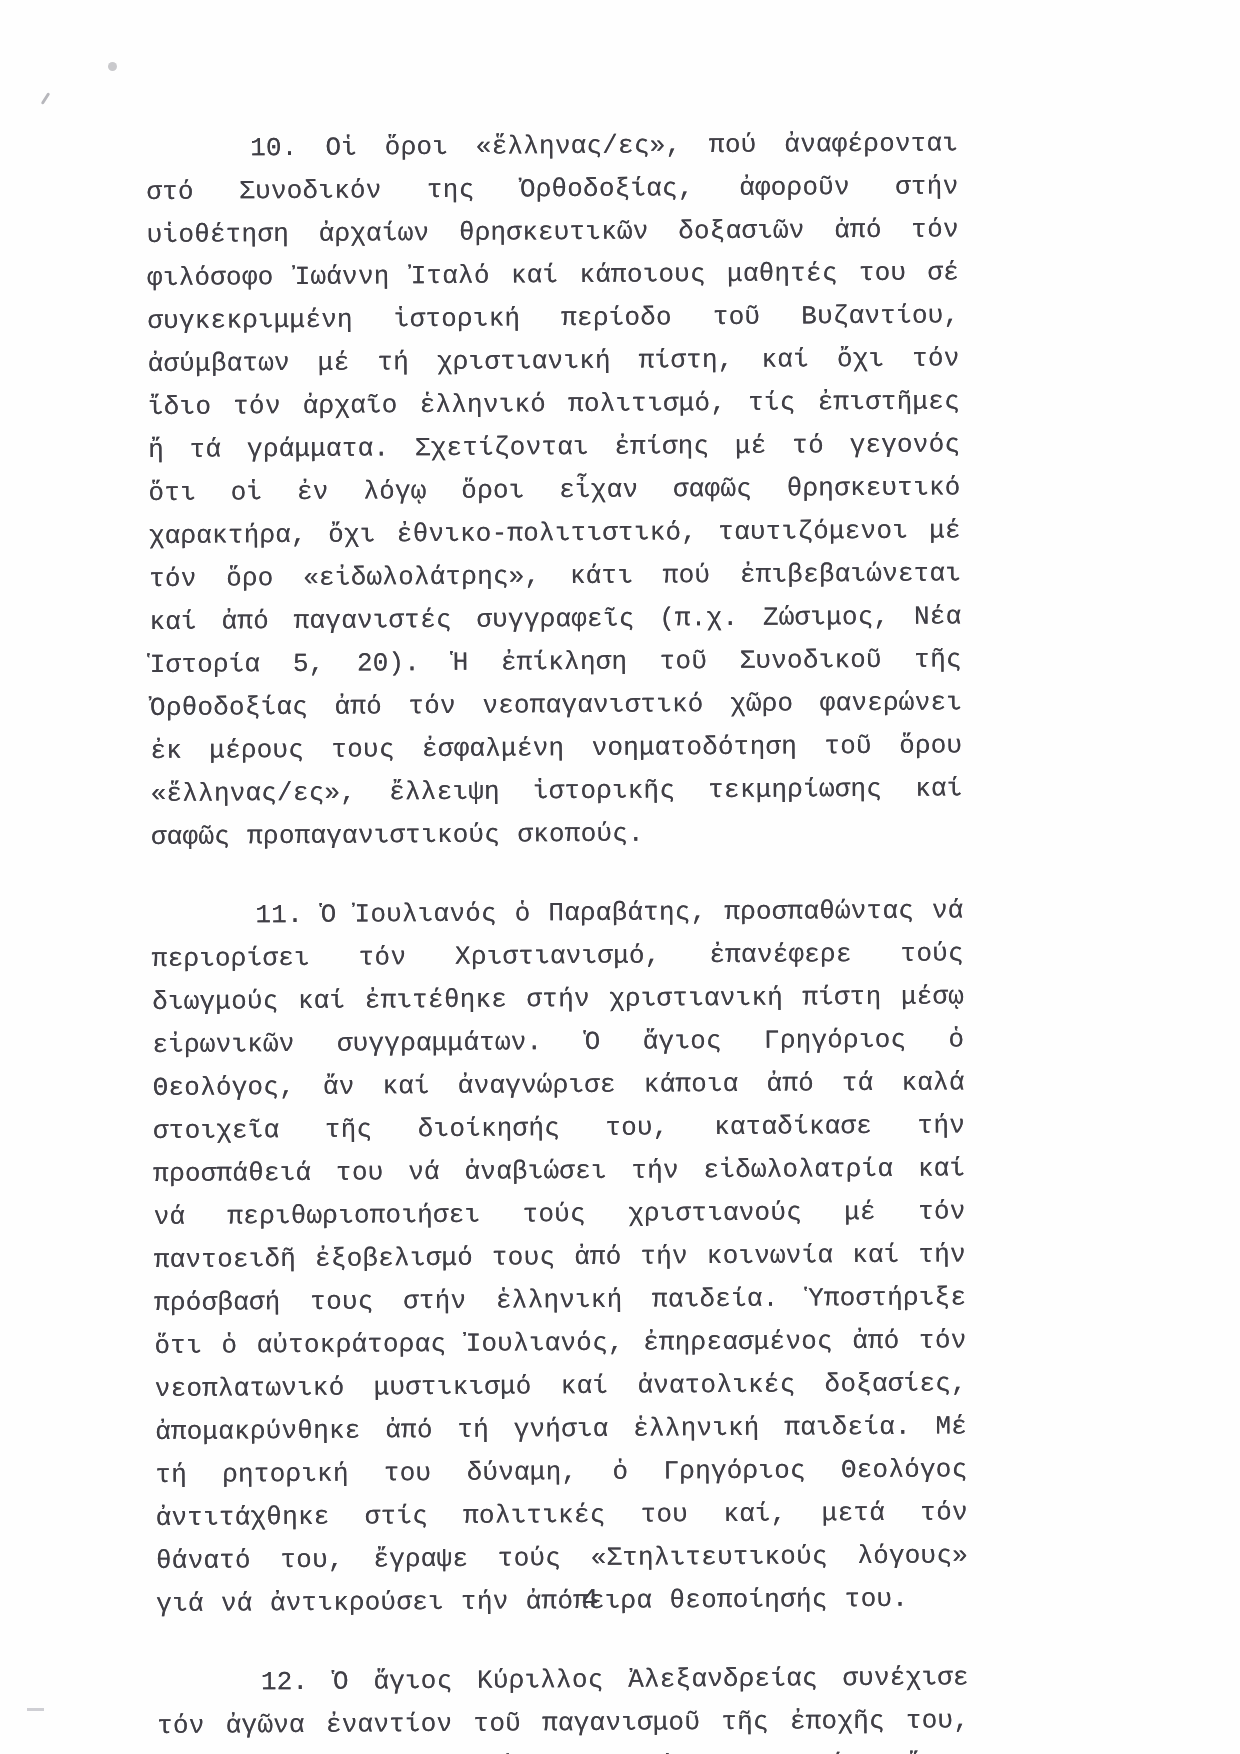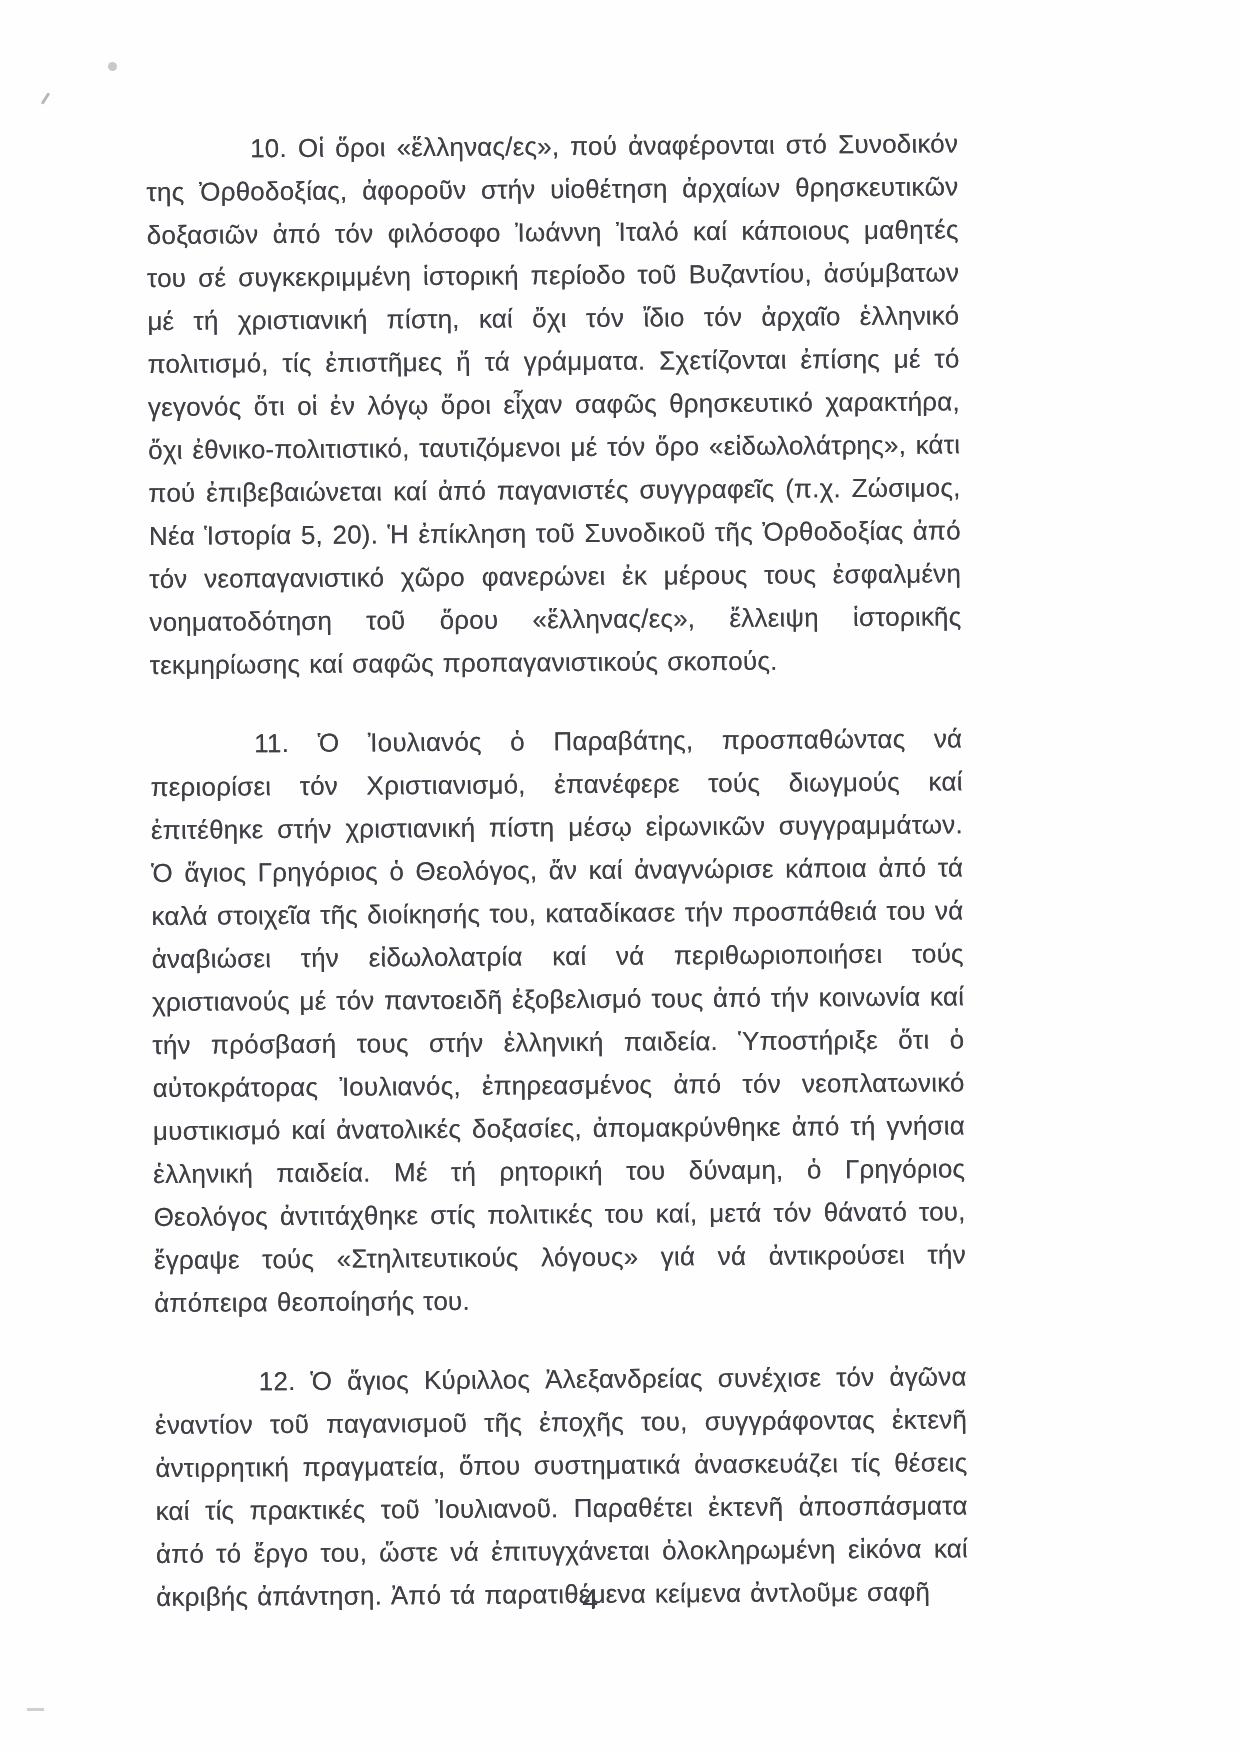--- a/index.html
+++ b/index.html
@@ -7,21 +7,21 @@
     margin: 0;
     padding: 0;
     background: #ffffff;
   }
   .page {
     position: relative;
     width: 1240px;
     height: 1754px;
     background: var(--paper, #fefefe);
     overflow: hidden;
-    font-family: Liberation Sans, sans-serif;
+    font-family: Liberation Mono, monospace;
   }
   .text-block {
     position: absolute;
     left: 146px;
     top: 128px;
     width: 812px;
     transform: rotate(-0.4deg);
     transform-origin: 0 0;
   }
   p.para {

